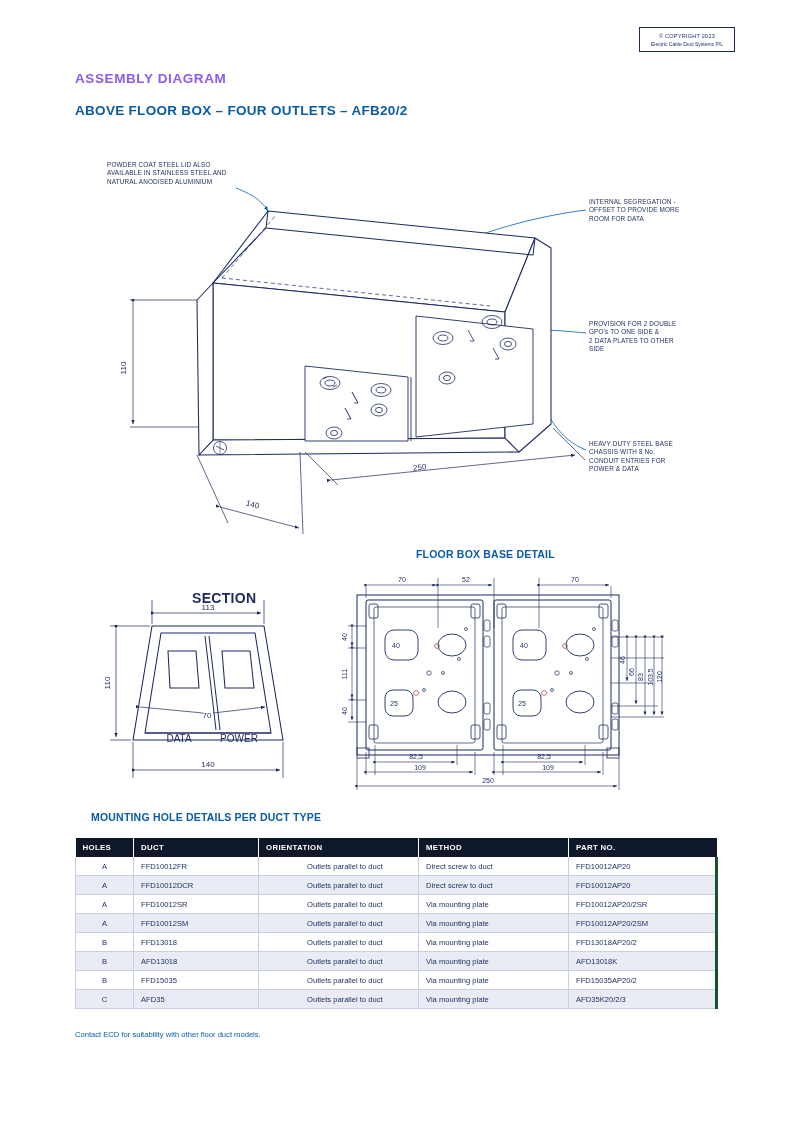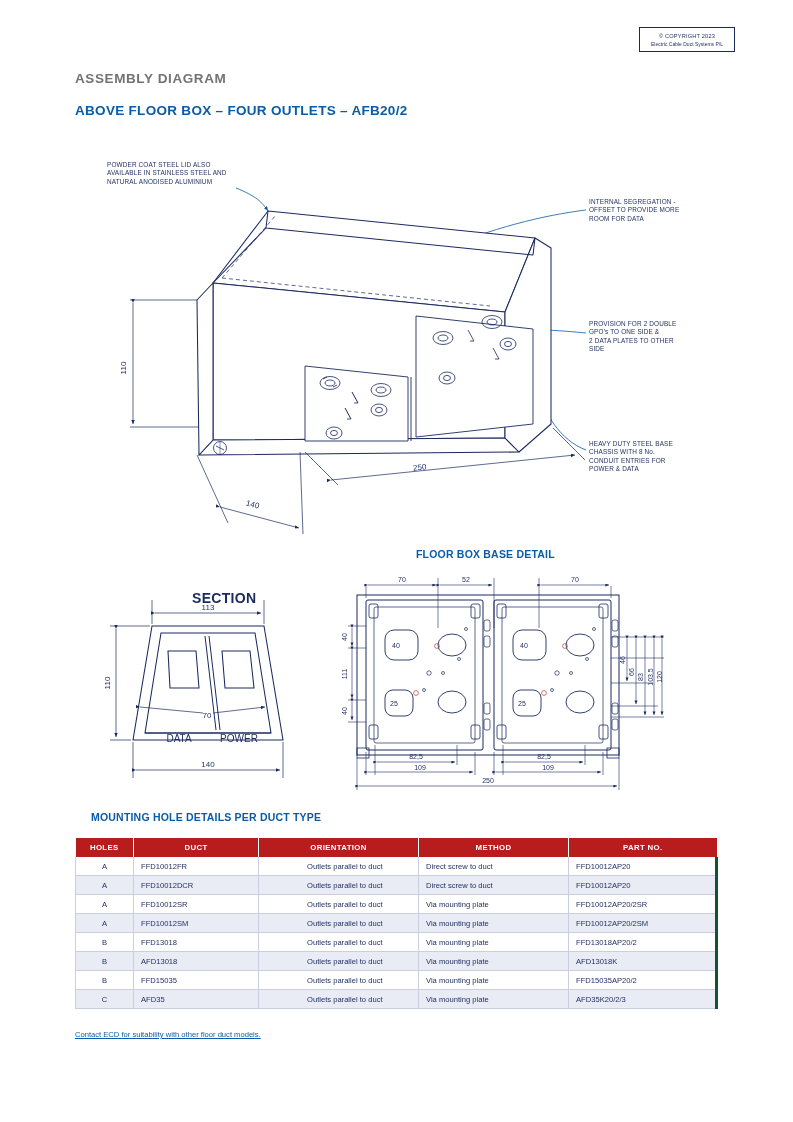--- a/index.html
+++ b/index.html
@@ -43,21 +43,21 @@
     line-height: 8px;
   }
 
   
   .h-assembly {
     position: absolute;
     left: 75px; top: 71px;
     font-size: 13.5px;
     font-weight: bold;
     letter-spacing: .6px;
-    color: #737373;
+    color: #8b5cf6;
   }
   .h-title {
     position: absolute;
     left: 75px; top: 103px;
     font-size: 13.5px;
     font-weight: bold;
     letter-spacing: .3px;
     color: #0a5ca8;
   }
   .h-basedetail {
@@ -115,25 +115,25 @@
     position: absolute;
     left: 75px; top: 838px;
     width: 643px;
   }
   table.mount {
     border-collapse: collapse;
     width: 643px;
     font-size: 7.6px;
   }
   table.mount thead th {
-    background: #b91c1c;
+    background: #0f172a;
     color: #ffffff;
     font-size: 7.8px;
     font-weight: bold;
-    text-align: center;
+    text-align: left;
     padding: 5px 7px;
     letter-spacing: .35px;
     border-right: 1px solid #ffffff;
   }
   table.mount thead th:last-child { border-right: none; }
   table.mount tbody td {
     padding: 4.5px 7px;
     color: #1b2a5e;
     border-right: 1px solid #c9cfe0;
     border-bottom: 1px solid #c9cfe0;
@@ -147,21 +147,20 @@
   table.mount tbody td.c-orient{ width: 160px; padding-left: 48px; }
   table.mount tbody td.c-method{ width: 150px; }
   table.mount tbody tr td { border-left: 1px solid #c9cfe0; }
   table.mount tbody tr td:not(:first-child) { border-left: none; }
 
   .tbl-note {
     position: absolute;
     left: 75px; top: 1030px;
     font-size: 7.6px;
     color: #0a5ca8;
-    text-decoration: underline;
   }
 
   
   .dimtext {
     font-family: "Liberation Sans", sans-serif;
     fill: #1b2a5e;
   }
 </style>
 </head>
 <body>

